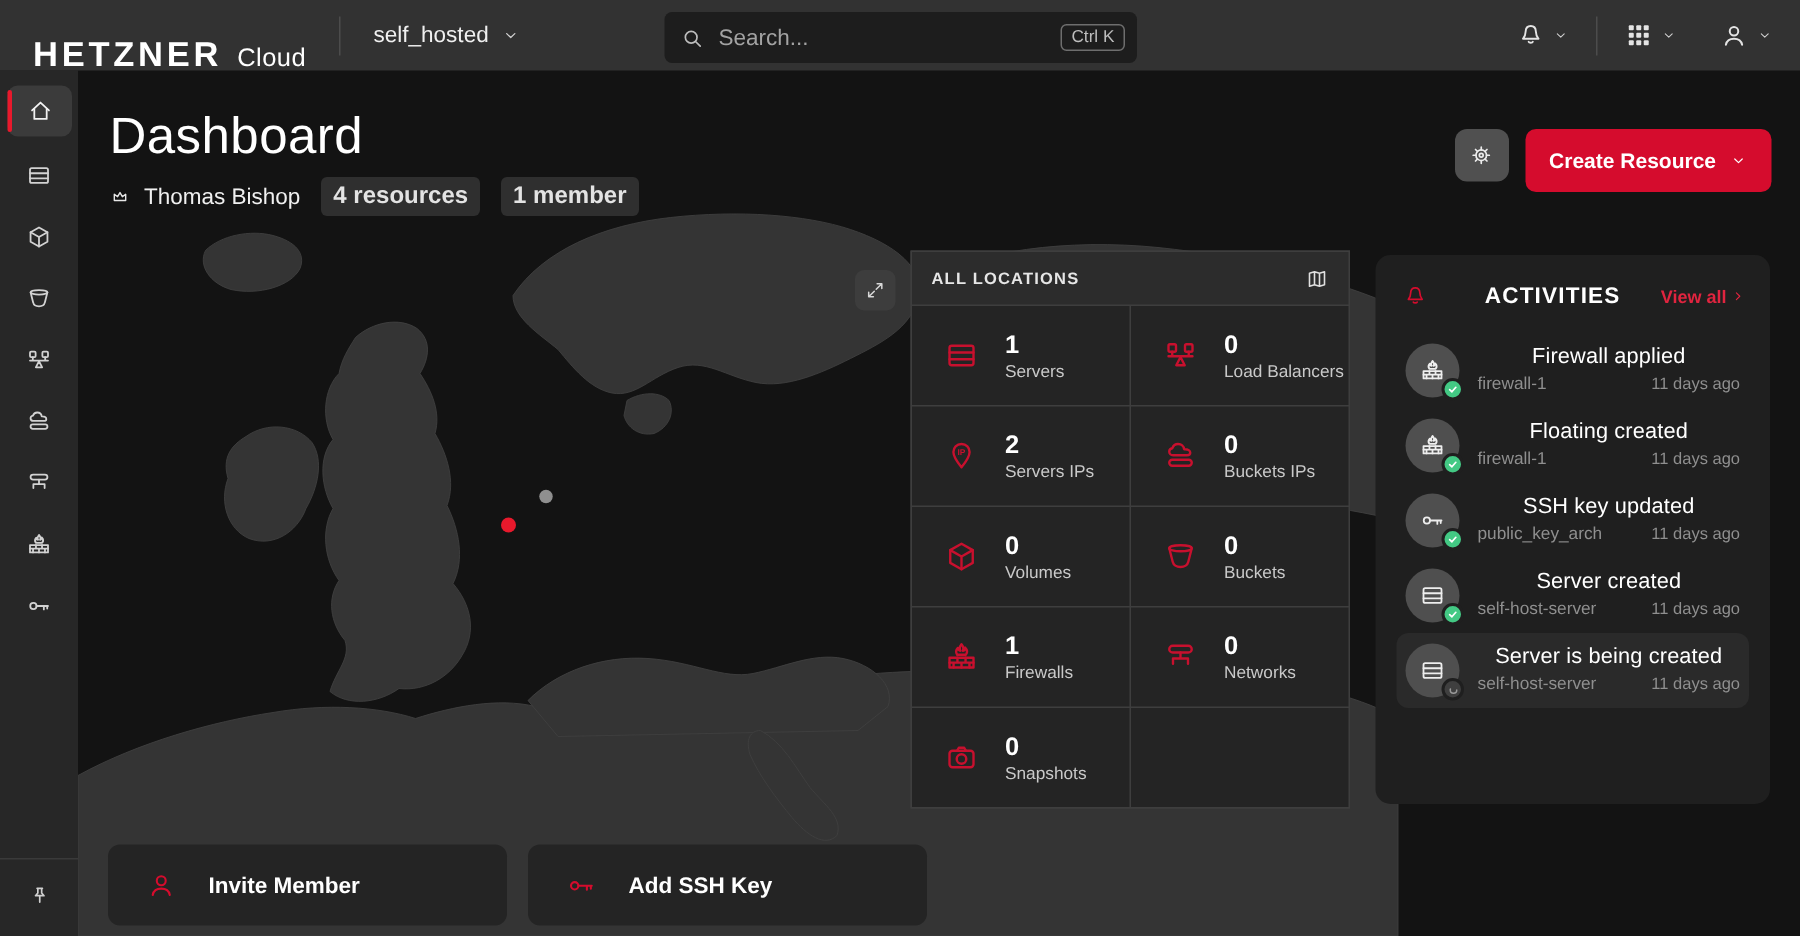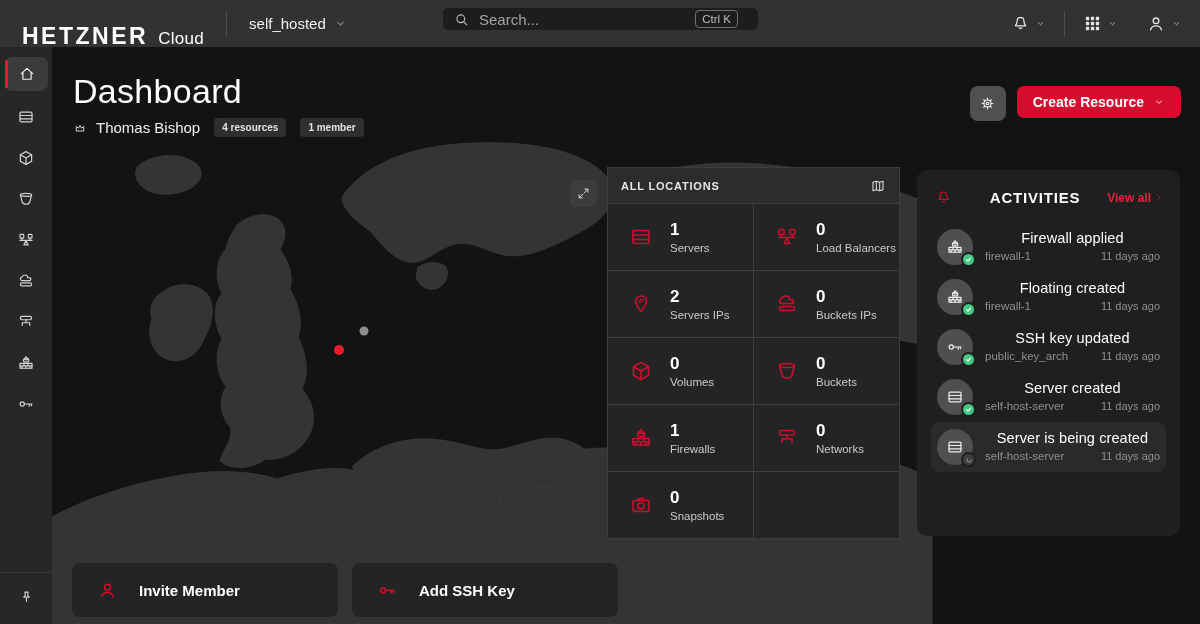--- a/index.html
+++ b/index.html
@@ -13,22 +13,22 @@
 
   
   .topbar { position:absolute; left:0; top:0; width:1200px; height:47px; background:#323232; display:flex; align-items:center; z-index:30; }
   .brand { display:flex; align-items:baseline; margin-left:22px; cursor:default; }
   .brand .word { color:#fff; font-weight:900; font-size:23px; letter-spacing:2.5px;margin-top:25px; }
   .brand .suffix { color:#fff; font-weight:400; font-size:17px; margin-left:10px; letter-spacing:.3px; }
   .vsep { width:1px; height:26px; background:#4c4c4c; margin:0 22px; }
   .project { display:flex; align-items:center; gap:8px; color:#f0f0f0; font-size:15px; cursor:pointer; }
   .project svg { color:#cfcfcf; }
   .searchbox {
-    position:absolute; left:443px; top:8px; width:315px; height:22px;
-    background:#1d1d1d; border-radius:5px; display:flex; align-items:center; padding:0 20px 0 10px;
+    position:absolute; left:443px; top:8px; width:315px; height:34px;
+    background:#1d1d1d; border-radius:5px; display:flex; align-items:center; padding:0 8px 0 10px;
   }
   .searchbox .mag { color:#bdbdbd; flex:0 0 auto; }
   .searchbox input {
     flex:1; background:transparent; border:none; outline:none; color:#ddd;
     font-size:15px; margin-left:9px; font-family:"Liberation Sans", sans-serif;
   }
   .searchbox input::placeholder { color:#a3a3a3; }
   .kbd { color:#bdbdbd; font-size:11.5px; border:1px solid #6e6e6e; border-radius:4px; padding:2px 6px; white-space:nowrap; }
   .top-right { position:absolute; right:18px; top:0; height:47px; display:flex; align-items:center; gap:14px; }
   .top-ctrl { display:flex; align-items:center; gap:5px; color:#e4e4e4; cursor:pointer; }
@@ -40,24 +40,24 @@
   .side-item.active { position:relative; width:43px; height:34px; margin:10px 0 5px 5px; background:#3b3b3b; border-radius:7px; color:#f2f2f2; }
   .side-item.active::before { content:""; position:absolute; left:0; top:3px; bottom:3px; width:3px; background:#e8192c; border-radius:2px; }
   .side-sep { position:absolute; left:0; bottom:51px; width:52px; height:1px; background:#3a3a3a; }
   .side-pin { position:absolute; left:0; bottom:10px; width:52px; height:34px; display:flex; align-items:center; justify-content:center; color:#cfcfcf; cursor:pointer; }
 
   
   .page-title { position:absolute; left:73px; top:72px; color:#fff; font-size:34px; font-weight:500; letter-spacing:.3px; z-index:20; }
   .owner-row { position:absolute; left:73px; top:118px; display:flex; align-items:center; gap:9px; z-index:20; }
   .owner-row .crown { color:#e6e6e6; }
   .owner-name { color:#f0f0f0; font-size:15px; }
-  .badge { background:#2f2f2f; color:#e3e3e3; font-size:10px; font-weight:bold; border-radius:4px; padding:4px 8px; margin-left:5px; }
+  .badge { background:#2f2f2f; color:#e3e3e3; font-size:16px; font-weight:bold; border-radius:4px; padding:4px 8px; margin-left:5px; }
   .hdr-actions { position:absolute; right:19px; top:86px; display:flex; gap:11px; z-index:20; }
   .gear-btn { width:36px; height:35px; background:#505050; border:none; border-radius:8px; color:#ececec; display:flex; align-items:center; justify-content:center; cursor:pointer; }
-  .create-btn { height:32px; background:#d50c2d; border:none; border-radius:7px; color:#fff; font-weight:bold; font-size:14px; padding:0 16px; display:flex; align-items:center; gap:9px; cursor:pointer; font-family:"Liberation Sans", sans-serif; }
+  .create-btn { height:42px; background:#d50c2d; border:none; border-radius:7px; color:#fff; font-weight:bold; font-size:14px; padding:0 16px; display:flex; align-items:center; gap:9px; cursor:pointer; font-family:"Liberation Sans", sans-serif; }
 
   
   .map-svg { position:absolute; left:52px; top:47px; z-index:1; }
   .expand-btn { position:absolute; left:570px; top:180px; width:27px; height:27px; background:#3d3d3d; border:none; border-radius:6px; color:#d8d8d8; display:flex; align-items:center; justify-content:center; cursor:pointer; z-index:10; }
 
   
   .locations {
     position:absolute; left:607px; top:167px; width:293px; z-index:15;
     background:#3e3e3e; border:1px solid #3e3e3e;
     display:grid; grid-template-columns:1fr 1fr; gap:1px;

